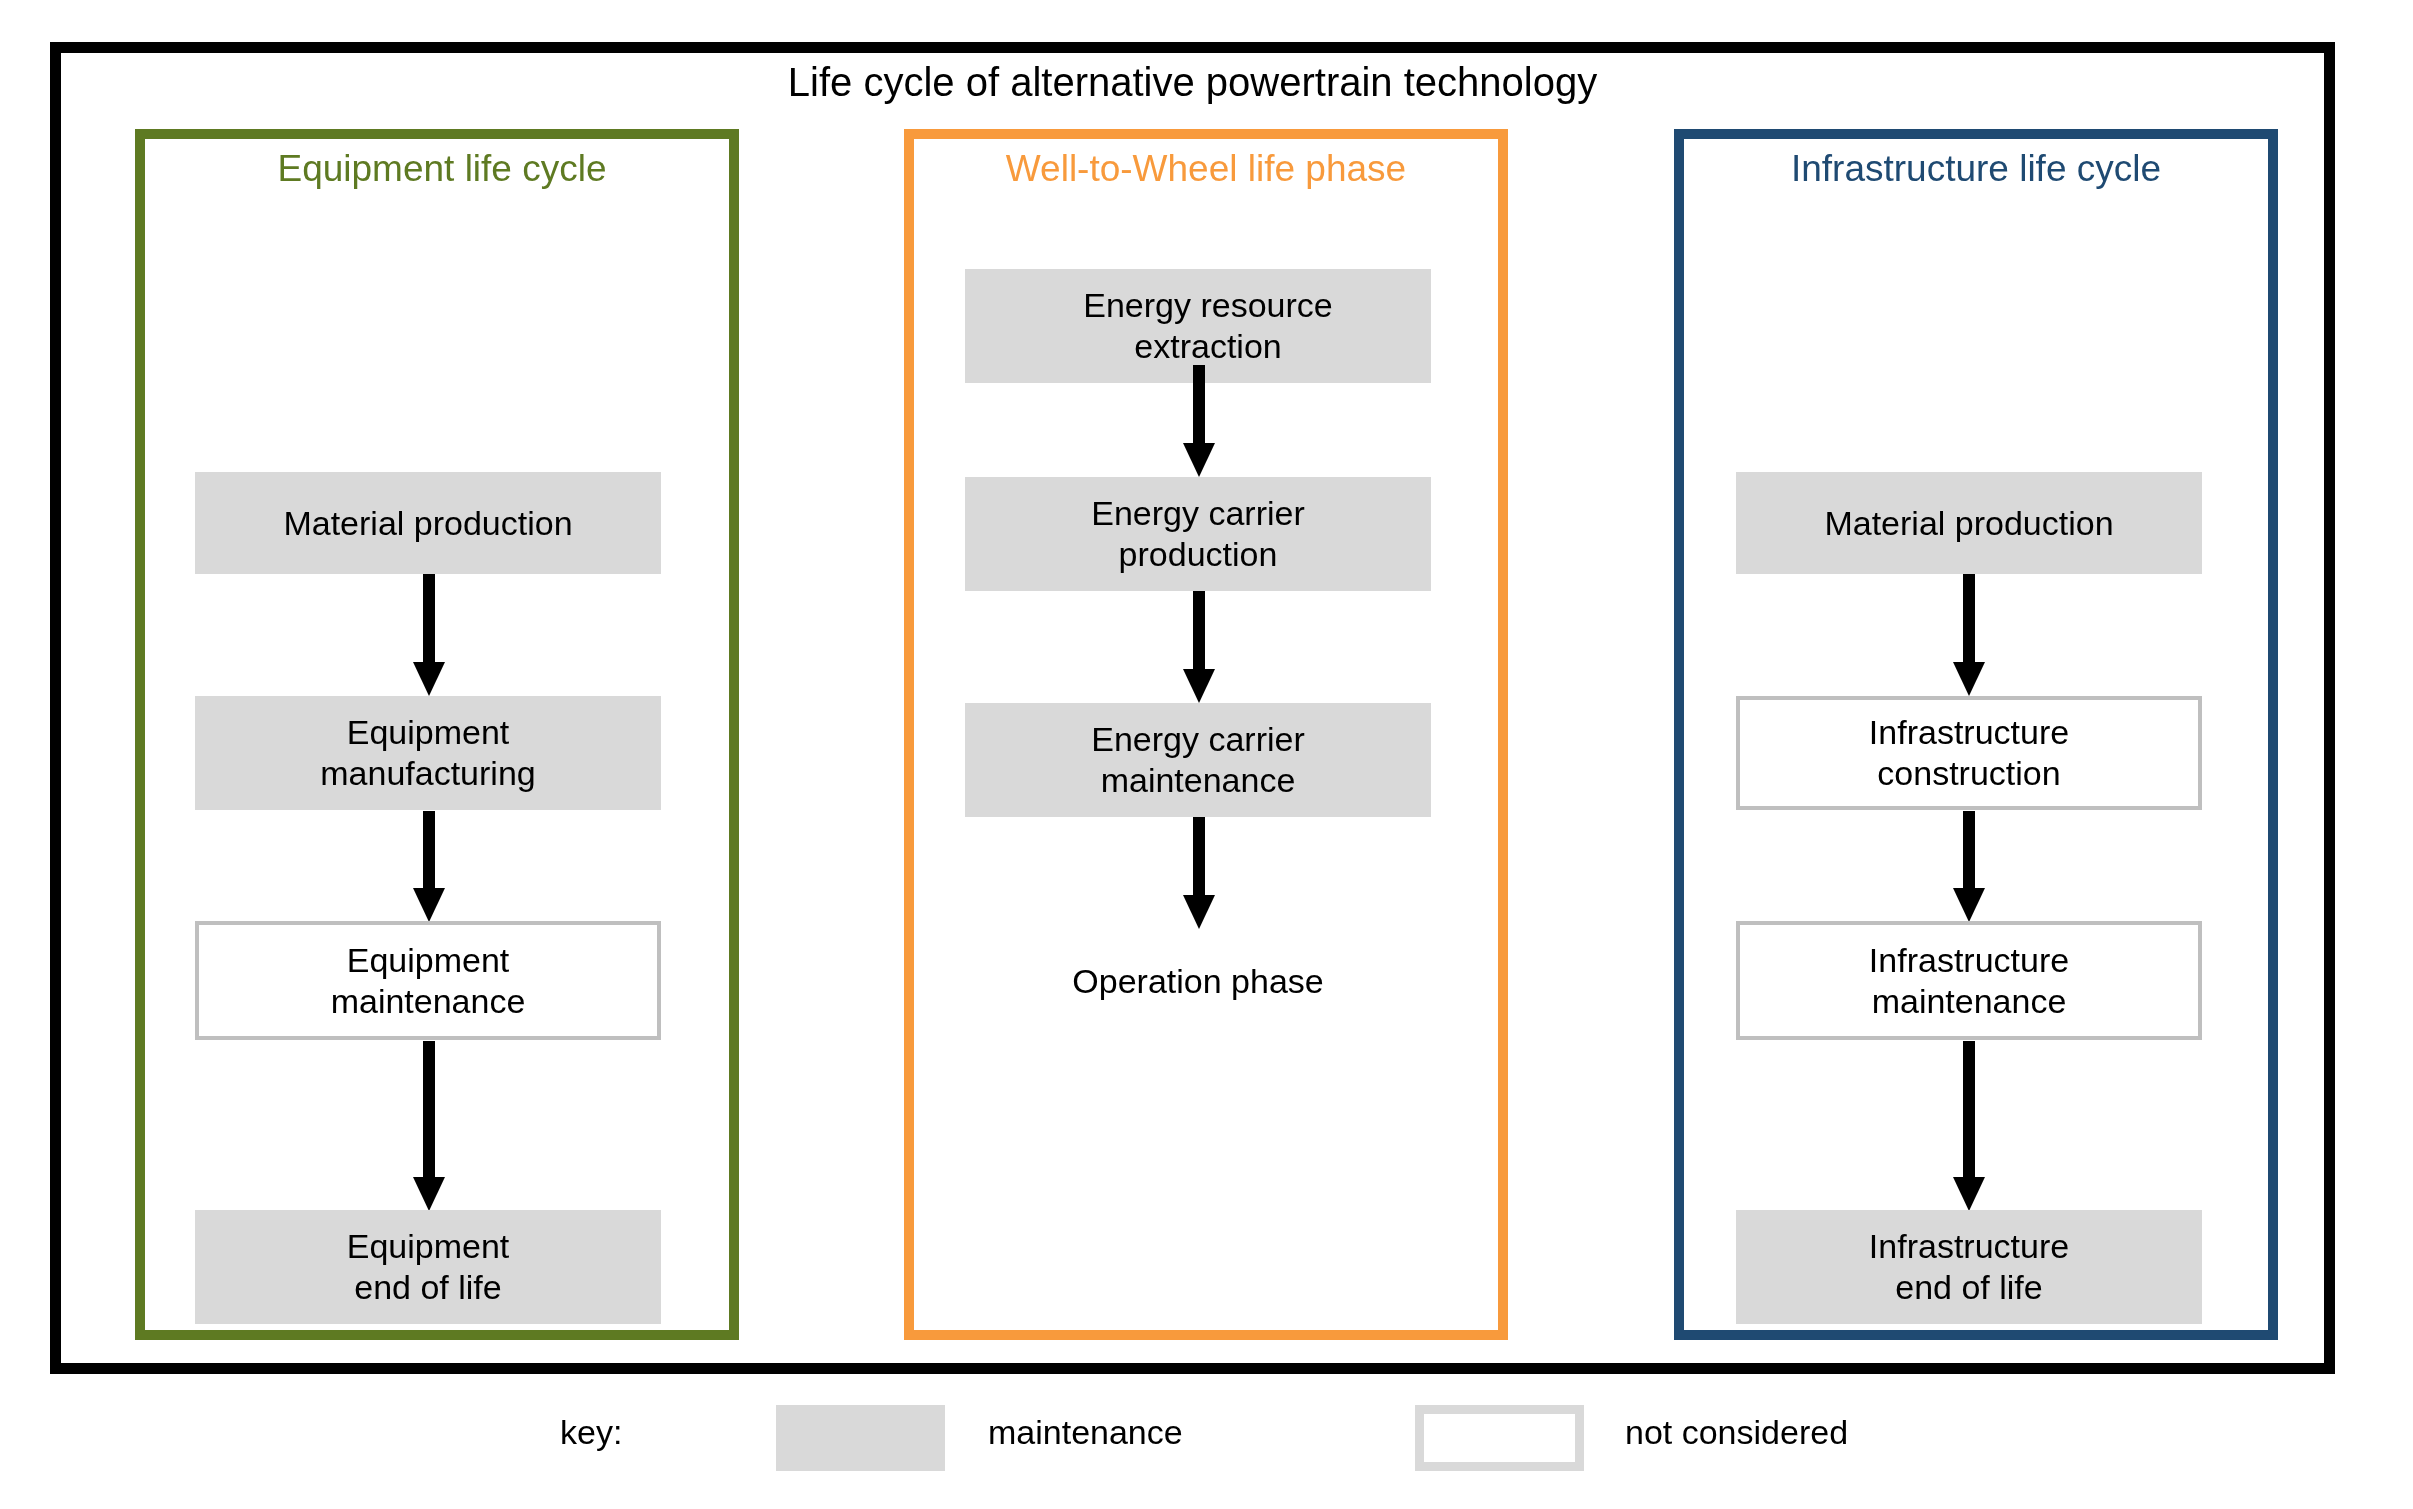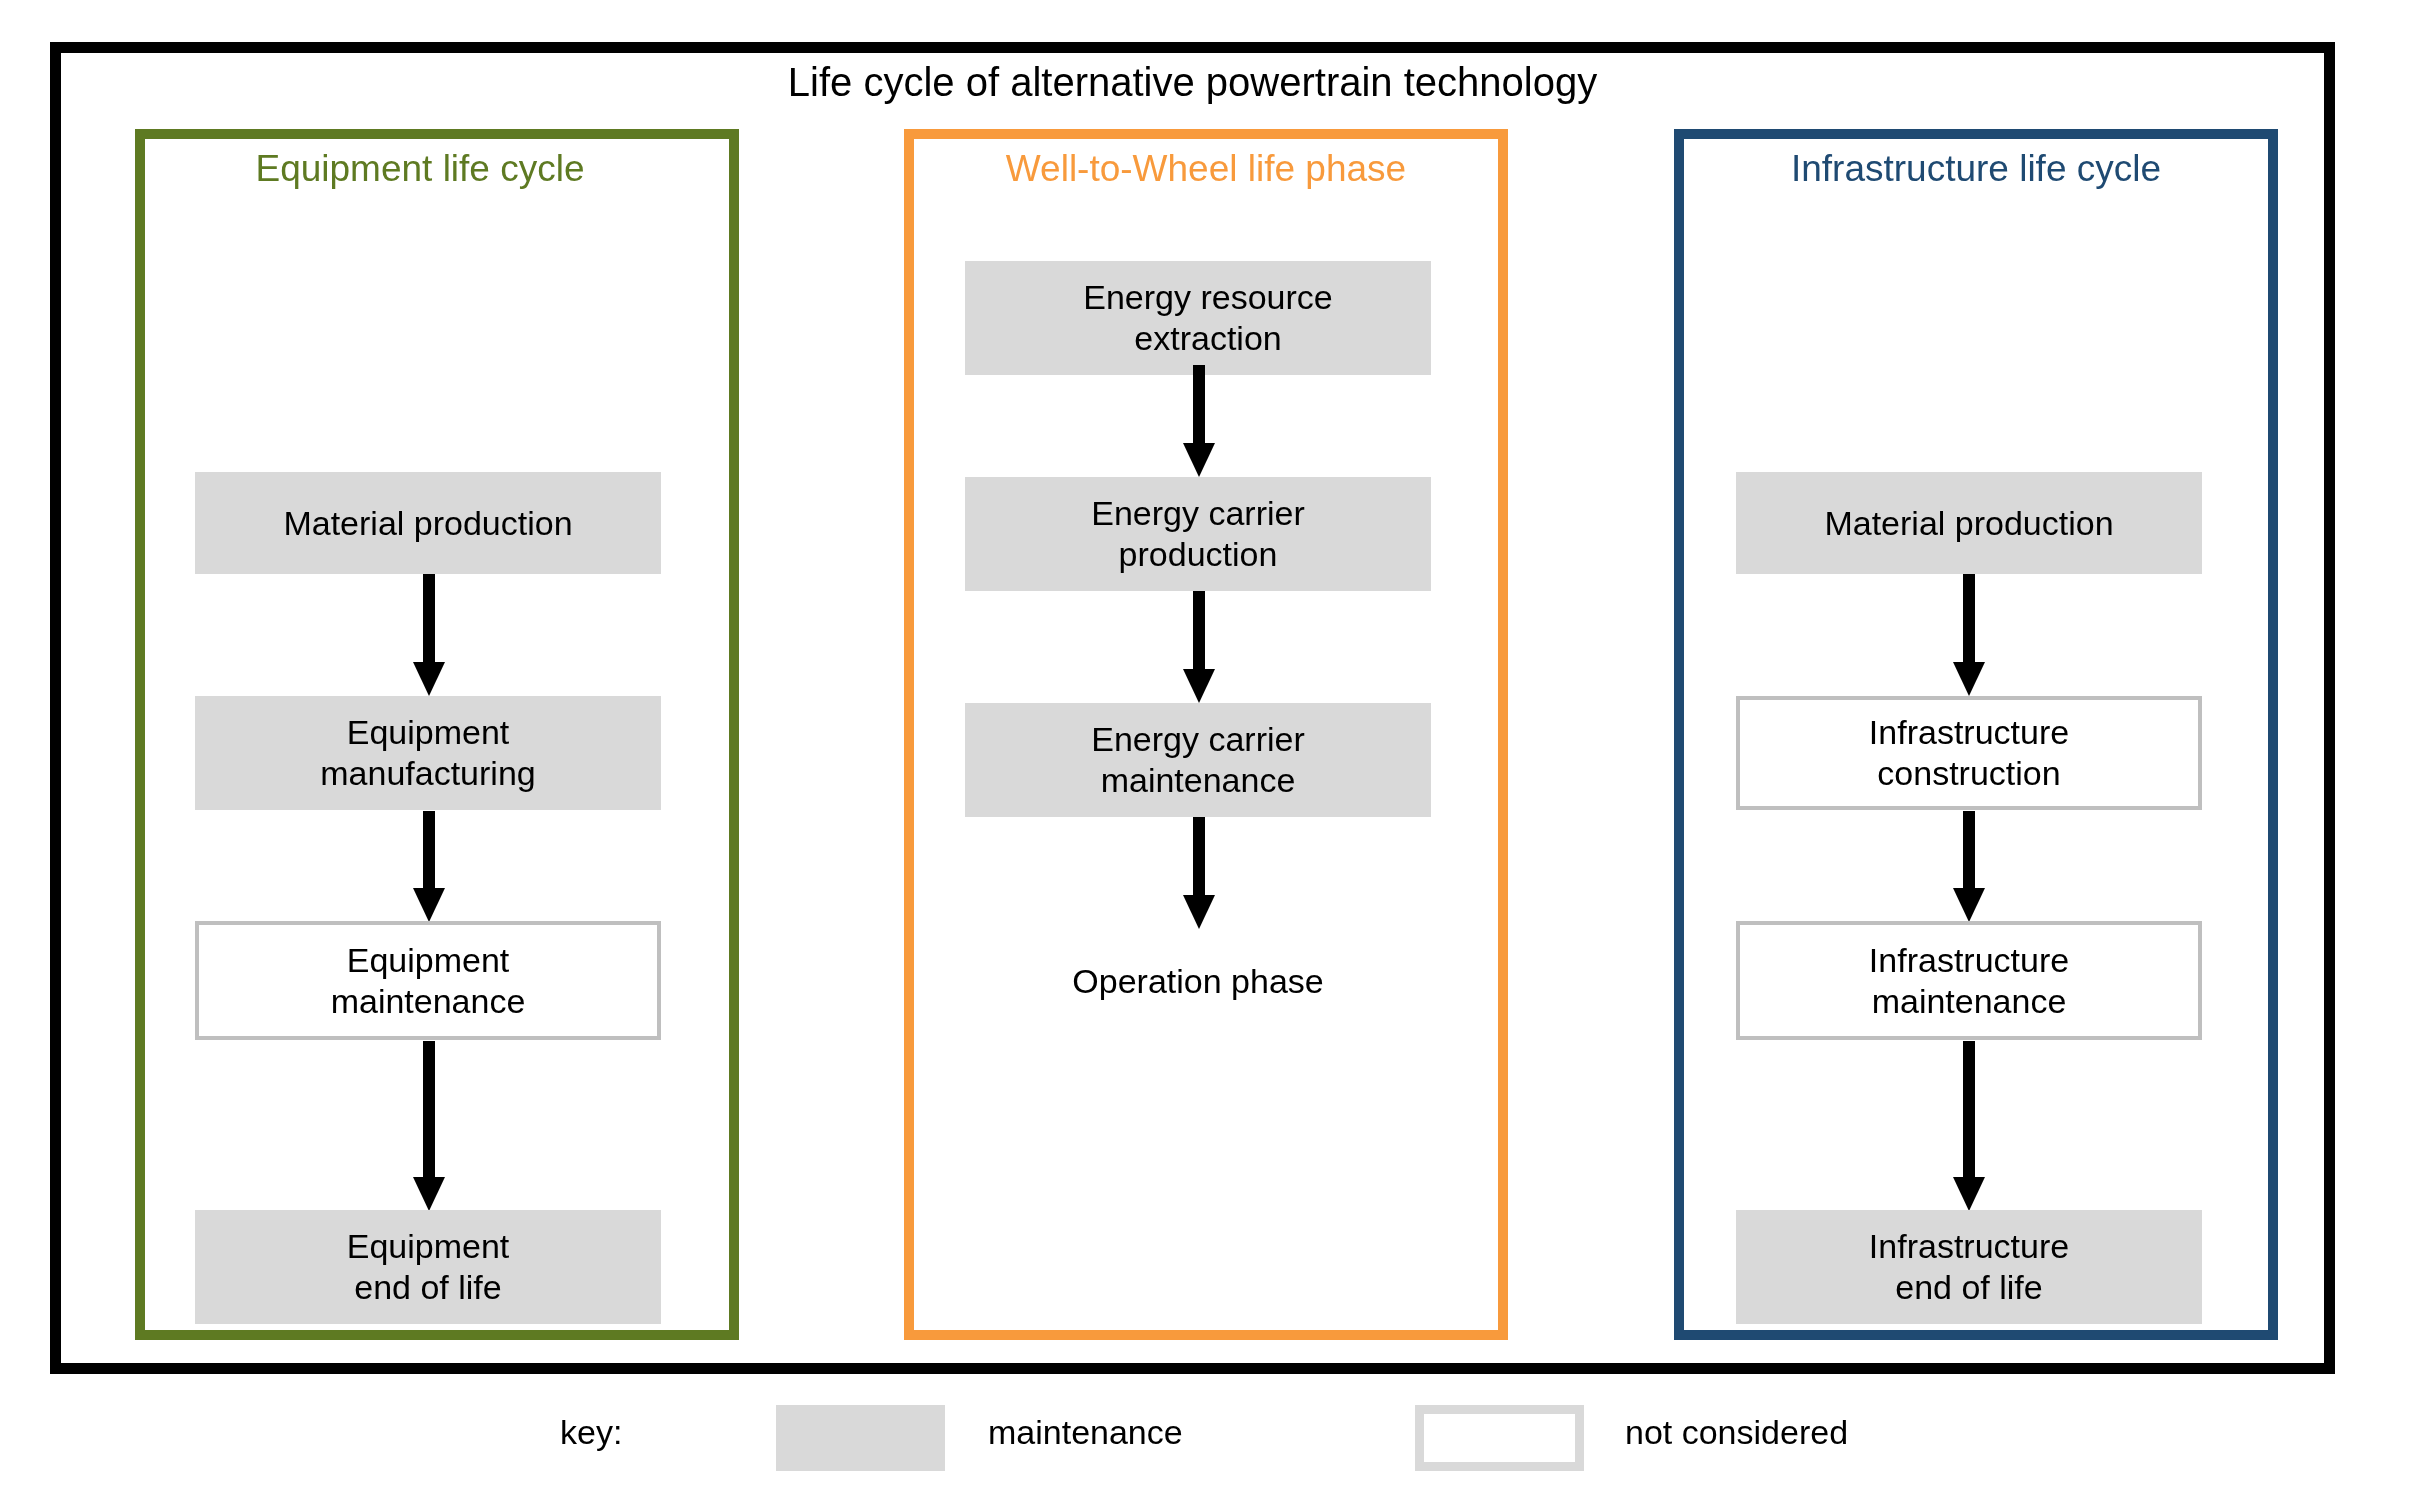--- a/index.html
+++ b/index.html
@@ -20,21 +20,21 @@
 
   
   .lc-column{position:absolute;top:129px;width:604px;height:1211px;
     box-sizing:border-box;background:transparent;}
   #column-equipment{left:135px;border:10.3px solid #5E7A22;}
   #column-wtw{left:904px;border:10.3px solid #F89A3C;}
   #column-infrastructure{left:1674px;border:10.3px solid #1F4A72;}
 
   .lc-header{position:absolute;top:147px;width:604px;text-align:center;
     font-size:37px;line-height:43px;}
-  #header-equipment{left:118px;color:#5E7A22;}
+  #header-equipment{left:140px;color:#5E7A22;}
   #header-wtw{left:904px;color:#F89A3C;}
   #header-infrastructure{left:1674px;color:#F89A3C;}
 
   
   .pbox{position:absolute;width:466px;box-sizing:border-box;
     display:flex;align-items:center;justify-content:center;text-align:center;
     font-size:34px;line-height:41px;color:#000;}
   .pbox.considered{background:#d9d9d9;border:0;}
   .pbox.not-considered{background:#ffffff;border:4.4px solid #bfbfbf;}
 
@@ -100,21 +100,21 @@
 <div class="arrow" style="left:413px;top:1041px;height:169px;">
   <div class="shaft" style="height:136px;"></div>
     <div class="head" style="top:136px;"></div>
 </div>
 
 <div class="pbox considered col1" style="top: 1210px; height: 114px; flex-direction: column; background: rgb(217, 217, 217);">
   <span>Equipment</span>
   <span>end of life</span>
 </div>
 
-<div class="pbox considered col2" style="top: 261px; height: 114px; flex-direction: column; background: rgb(217, 217, 217); padding-left: 20px;">
+<div class="pbox considered col2" style="top: 269px; height: 114px; flex-direction: column; background: rgb(217, 217, 217); padding-left: 20px;">
   <span>Energy resource</span>
   <span>extraction</span>
 </div>
 <div class="arrow" style="left:1183px;top:365px;height:112px;">
   <div class="shaft" style="height:78px;"></div>
     <div class="head" style="top:78px;"></div>
 </div>
 
 <div class="pbox considered col2" style="top: 477px; height: 114px; flex-direction: column; background: rgb(217, 217, 217);">
   <span>Energy carrier</span>

